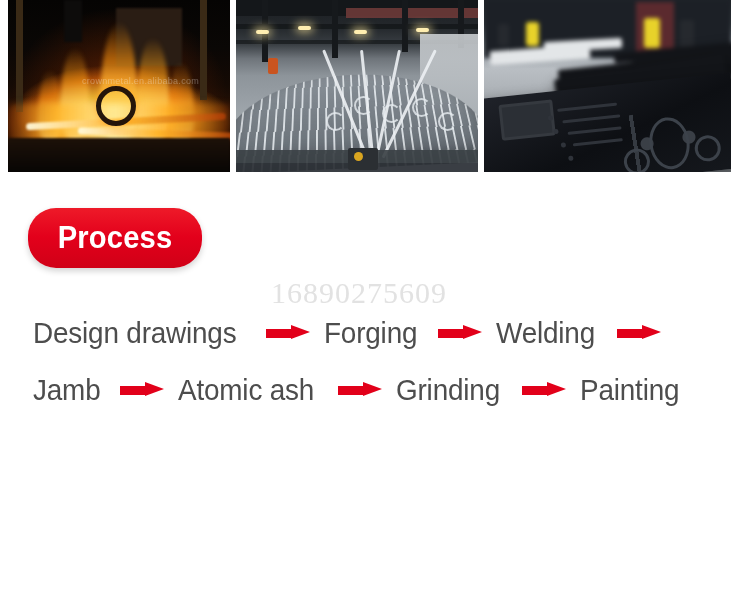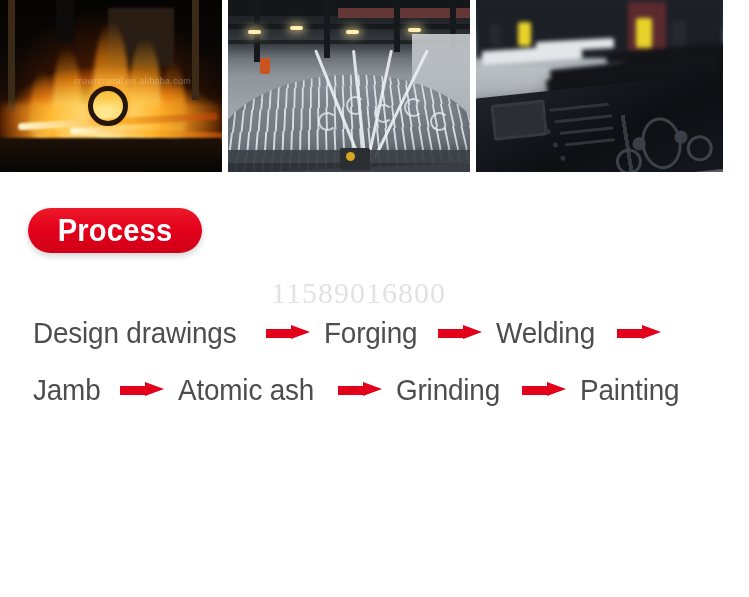--- a/index.html
+++ b/index.html
@@ -10,21 +10,21 @@
     overflow:hidden;
     position:relative;
   }
 
   
   .photo-strip{
     position:absolute;left:0;top:0;width:749px;height:172px;
     display:flex;gap:6px;background:#ffffff;
   }
   .photo{position:relative;overflow:hidden;height:172px;}
-  .photo.p1{width:222px;}
+  .photo.p1{width:222px;margin-left:8px;}
   .photo.p2{width:242px;}
   .photo.p3{width:247px;}
 
   
   .forge{
     background:
       radial-gradient(ellipse 120px 60px at 46% 66%, rgba(255,250,210,.98) 0%, rgba(255,205,60,.85) 30%, rgba(255,120,10,.55) 58%, rgba(120,30,0,0) 80%),
       radial-gradient(ellipse 90px 48px at 70% 70%, rgba(255,235,150,.85) 0%, rgba(255,150,20,.6) 40%, rgba(90,25,0,0) 78%),
       radial-gradient(ellipse 70px 40px at 22% 72%, rgba(255,200,80,.7) 0%, rgba(220,90,10,.45) 45%, rgba(60,15,0,0) 80%),
       radial-gradient(ellipse 150px 120px at 50% 55%, rgba(190,60,0,.45) 0%, rgba(40,10,0,0) 72%),
@@ -127,21 +127,21 @@
   .ornate{position:absolute;left:140px;top:30px;width:106px;height:62px;
     background:radial-gradient(circle at 30% 50%, #3a3f46 0 6px, transparent 7px),
                radial-gradient(circle at 70% 50%, #3a3f46 0 6px, transparent 7px),
                linear-gradient(90deg,transparent 0 18px,#353a41 18px 22px,transparent 22px);
     border-radius:6px;transform:rotate(-3deg);}
   .orn-ell{position:absolute;border:3px solid #3c424a;border-radius:50%;}
   .leg{position:absolute;width:4px;background:#1d2126;}
 
   
   .badge{
-    position:absolute;left:28px;top:208px;width:174px;height:45px;
+    position:absolute;left:28px;top:208px;width:174px;height:60px;
     border-radius:28px;
     background:linear-gradient(180deg,#ee1a29 0%,#e3001b 48%,#d00017 100%);
     box-shadow:0 3px 6px rgba(0,0,0,.18);
     display:flex;align-items:center;justify-content:center;
   }
   .badge-label{
     color:#ffffff;font-size:31px;font-weight:600;letter-spacing:.2px;
     font-family:"Liberation Sans",sans-serif;
     transform:scaleX(.94);
   }
@@ -275,21 +275,21 @@
       </div>
     </div>
   </div>
 
 </div>
 
 <div class="badge">
   <span class="badge-label">Process</span>
 </div>
 
-<div class="watermark">11589016800</div>
+<div class="watermark">16890275609</div>
 
 <div class="flow">
     <div class="flow-line">
       <span class="step">Design drawings</span>
       <span class="sp-md"></span>
       <span class="arrow">
         <span class="shaft"></span>
         <span class="head"></span>
       </span>
       <span class="sp-md"></span>

